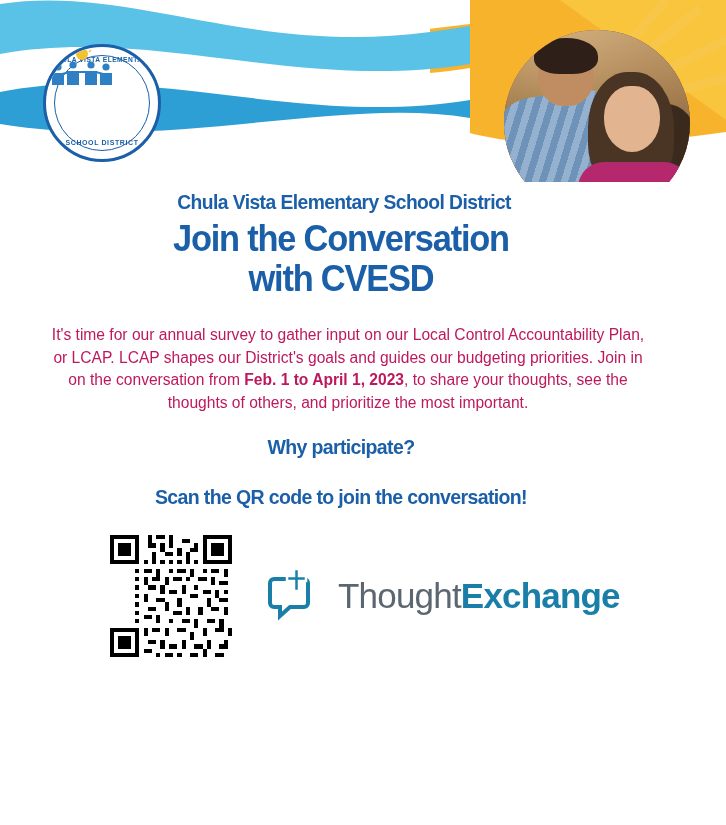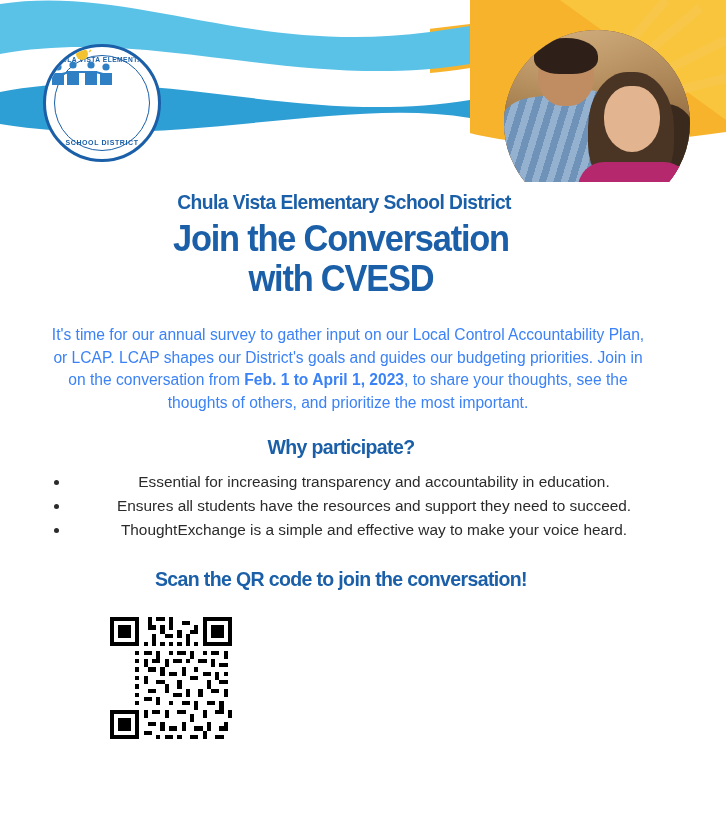--- a/index.html
+++ b/index.html
@@ -186,21 +186,21 @@
     line-height: 1.07;
     letter-spacing: -1.3px;
     margin-top: 5px;
     transform: scaleX(0.93);
     transform-origin: left center;
   }
   .paragraph {
     margin-top: 26px;
     font-size: 15.6px;
     line-height: 1.45;
-    color: #3b82f6;
+    color: #be185d;
     max-width: 600px;
   }
   .paragraph b { font-weight: bold; }
 
   .subhead {
     margin-top: 20px;
     color: #1a5fa8;
     font-weight: bold;
     font-size: 21px;
     letter-spacing: -0.7px;
@@ -334,25 +334,20 @@
 
   <div class="headline">
     <div>Join the Conversation</div>
     <div>with CVESD</div>
   </div>
 
   <p class="paragraph"><span>It's time for our annual survey to gather input on our Local Control Accountability Plan, or LCAP. LCAP shapes our District's goals and guides our budgeting priorities. Join in on the conversation from </span><b>Feb. 1 to April 1, 2023</b><span>, to share your thoughts, see the thoughts of others, and prioritize the most important.</span></p>
 
   <div class="subhead">Why participate?</div>
 
-  <ul class="bullets">
-    <li>Essential for increasing transparency and accountability in education.</li>
-    <li>Ensures all students have the resources and support they need to succeed.</li>
-    <li>ThoughtExchange is a simple and effective way to make your voice heard.</li>
-  </ul>
 
   <div class="cta">Scan the QR code to join the conversation!</div>
 
   <div class="footer-row">
 
     <svg class="qr" viewBox="0 0 29 29" shape-rendering="crispEdges">
       <rect width="29" height="29" fill="#ffffff"></rect>
       <g fill="#000000">
 
         <rect x="0" y="0" width="7" height="1"></rect>
@@ -463,14 +458,26 @@
           <rect x="11" y="28" width="1" height="1"></rect>
         <rect x="13" y="28" width="2" height="1"></rect>
           <rect x="16" y="28" width="1" height="1"></rect>
         <rect x="19" y="28" width="2" height="1"></rect>
           <rect x="22" y="27" width="1" height="2"></rect>
         <rect x="25" y="28" width="2" height="1"></rect>
           <rect x="27" y="25" width="1" height="2"></rect>
       </g>
     </svg>
 
+    <div class="te-logo">
+      <svg class="te-mark" viewBox="0 0 58 58">
+        <path d="M6 12 h30 a4 4 0 0 1 4 4 v20 a4 4 0 0 1 -4 4 h-14 l-10 9 v-9 h-6 a4 4 0 0 1 -4 -4 v-20 a4 4 0 0 1 4 -4 z" fill="none" stroke="#1a7fa8" stroke-width="4"></path>
+        <rect x="26" y="2" width="5" height="22" fill="#1a7fa8"></rect>
+        <rect x="19" y="9" width="19" height="5" fill="#1a7fa8"></rect>
+        <rect x="26" y="2" width="5" height="22" fill="#ffffff" opacity="0"></rect>
+        <path d="M26 2 h5 v7 h7 v5 h-7 v10 h-5 v-10 h-7 v-5 h7 z" fill="#1a7fa8" stroke="#ffffff" stroke-width="2.5"></path>
+      </svg>
+      <div class="te-word">
+        <span class="light">Thought</span><span class="bold">Exchange</span>
+      </div>
+    </div>
   </div>
 </div>
 
 </body></html>

